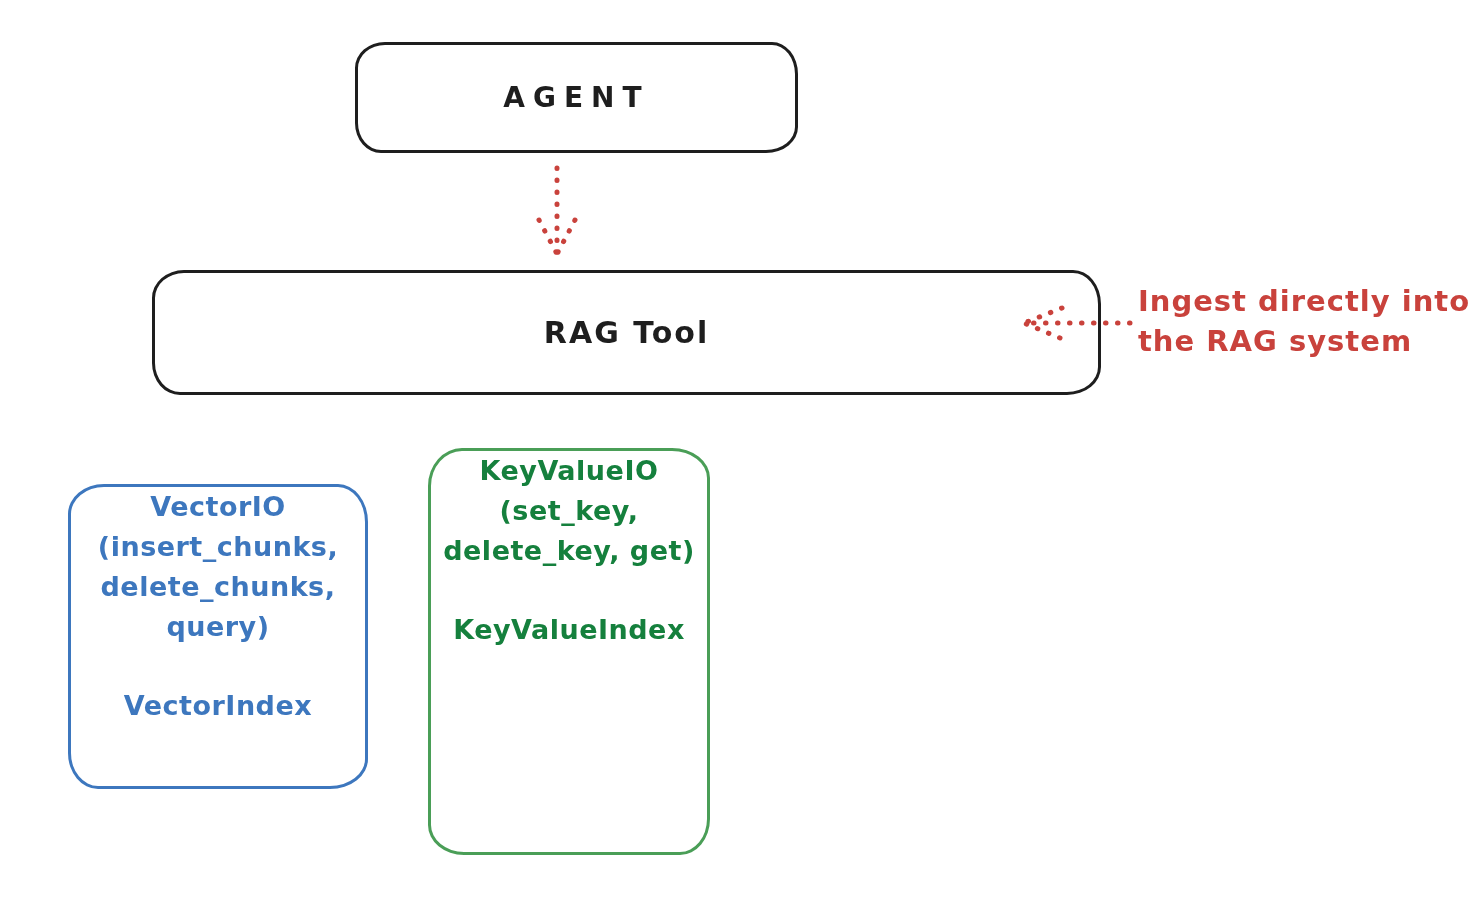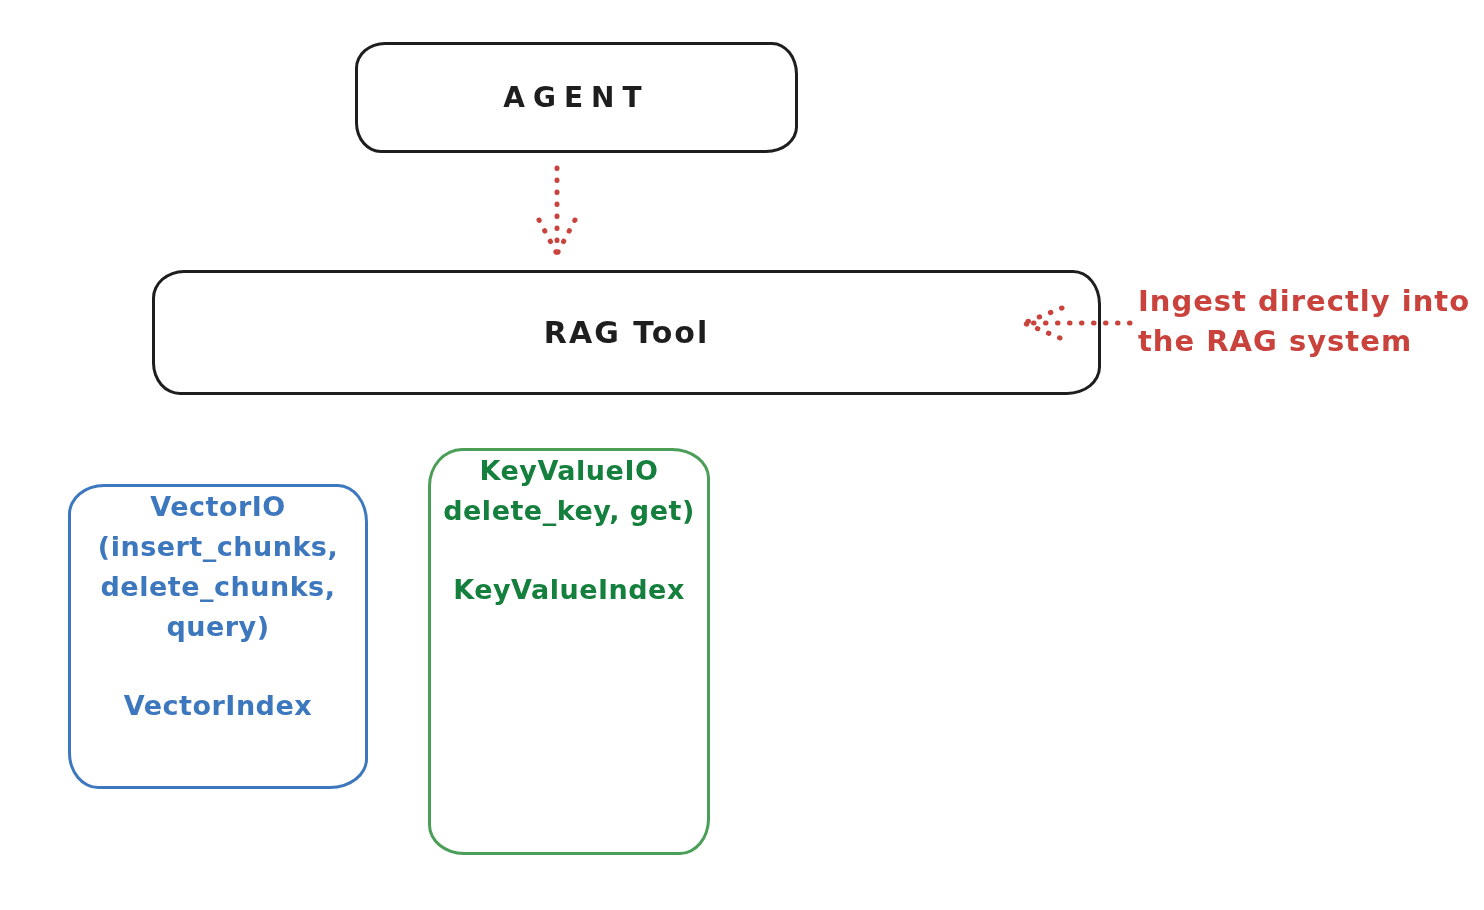--- a/index.html
+++ b/index.html
@@ -135,19 +135,20 @@
       <div>(insert_chunks,</div>
       <div>delete_chunks,</div>
       <div>query)</div>
       <div class="index-label">VectorIndex</div>
     </div>
   </div>
 
   <div class="io-box keyvalue" style="border-color: rgb(74, 158, 87); color: #15803d;">
     <div class="io-text pad-keyvalue">
       <div>KeyValueIO</div>
+      <div>(set_key,</div>
       <div>delete_key, get)</div>
       <div class="index-label">KeyValueIndex</div>
     </div>
   </div>
 
 
 </div>
 
 </body></html>

